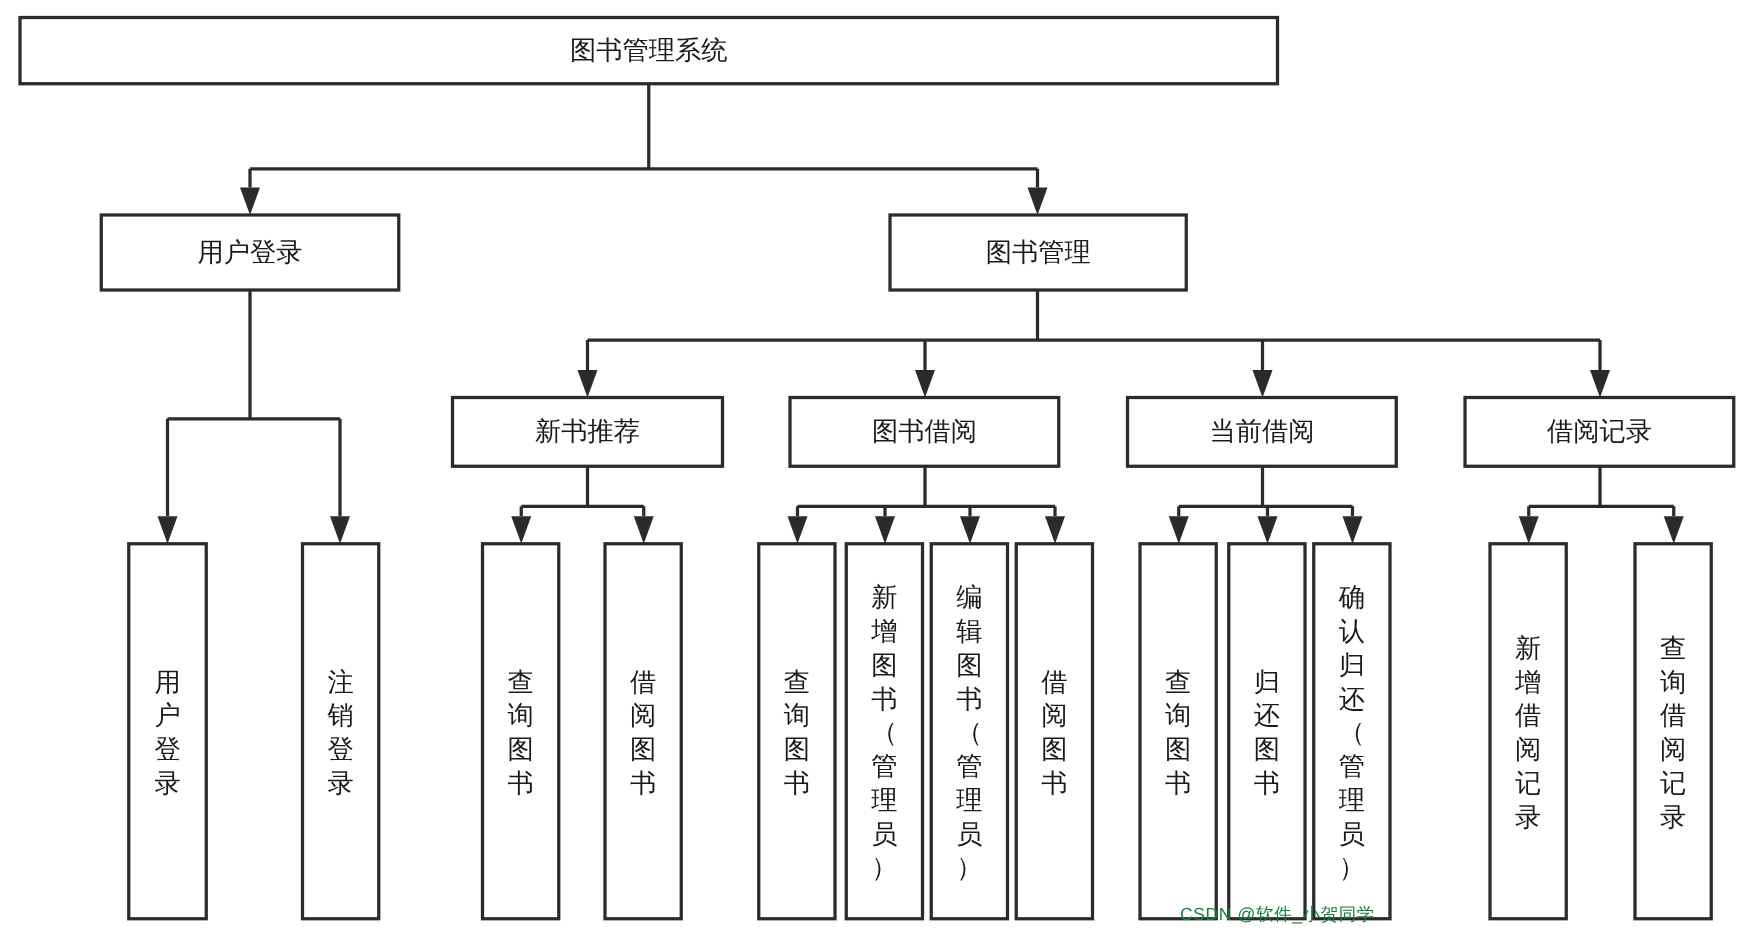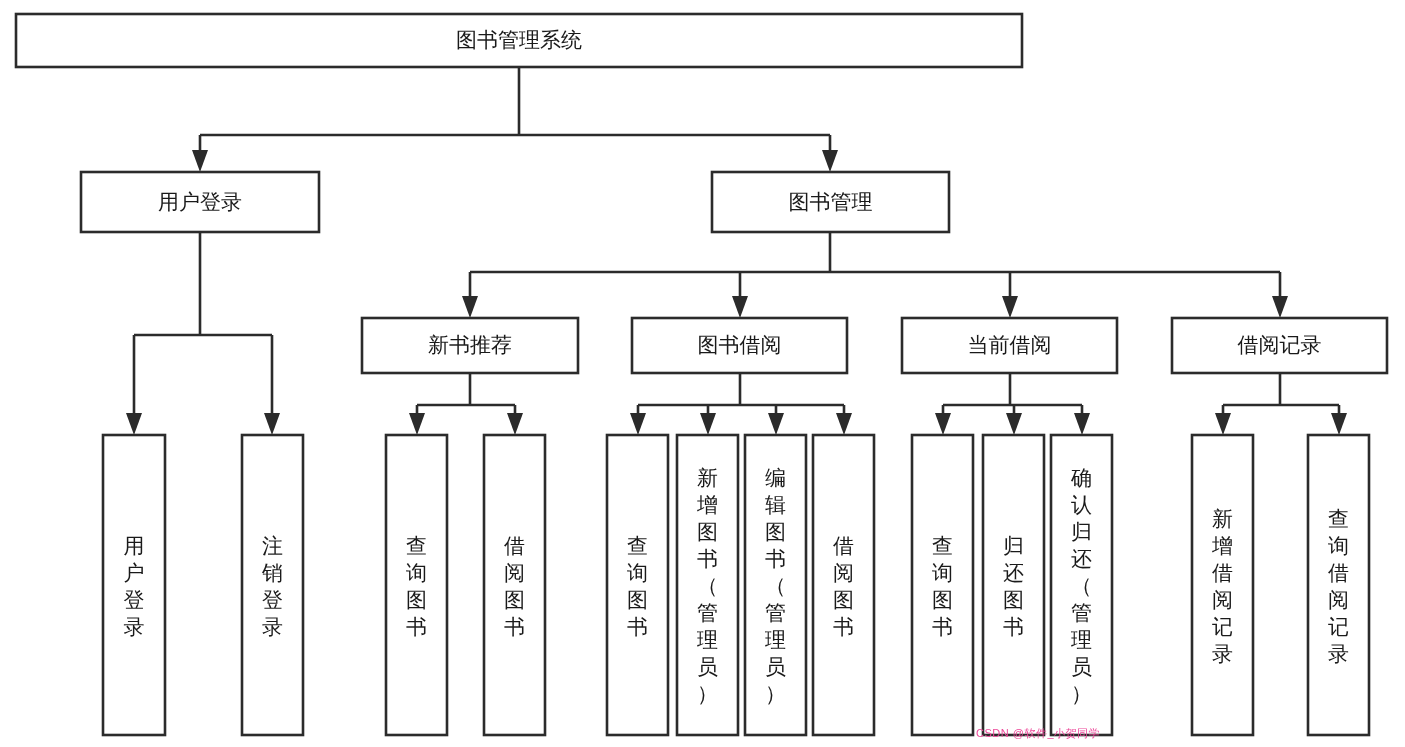--- a/index.html
+++ b/index.html
@@ -55,22 +55,22 @@
     font-family: "Liberation Sans", "DejaVu Sans", sans-serif;
     font-size: 21px;
     fill: #1a1a1a;
     text-anchor: middle;
   }
   .watermark-text {
     position: absolute;
     right: 12px;
     bottom: 6px;
     font-family: "Liberation Sans", "DejaVu Sans", sans-serif;
-    font-size: 11px;
-    color: #ec4899;
+    font-size: 14px;
+    color: #15803d;
     white-space: nowrap;
     letter-spacing: 0.5px;
     pointer-events: none;
   }
 </style>
 </head>
 <body>
 
 <div id="diagram-root">
   <svg id="diagram-svg" viewBox="0 0 1405 747">

